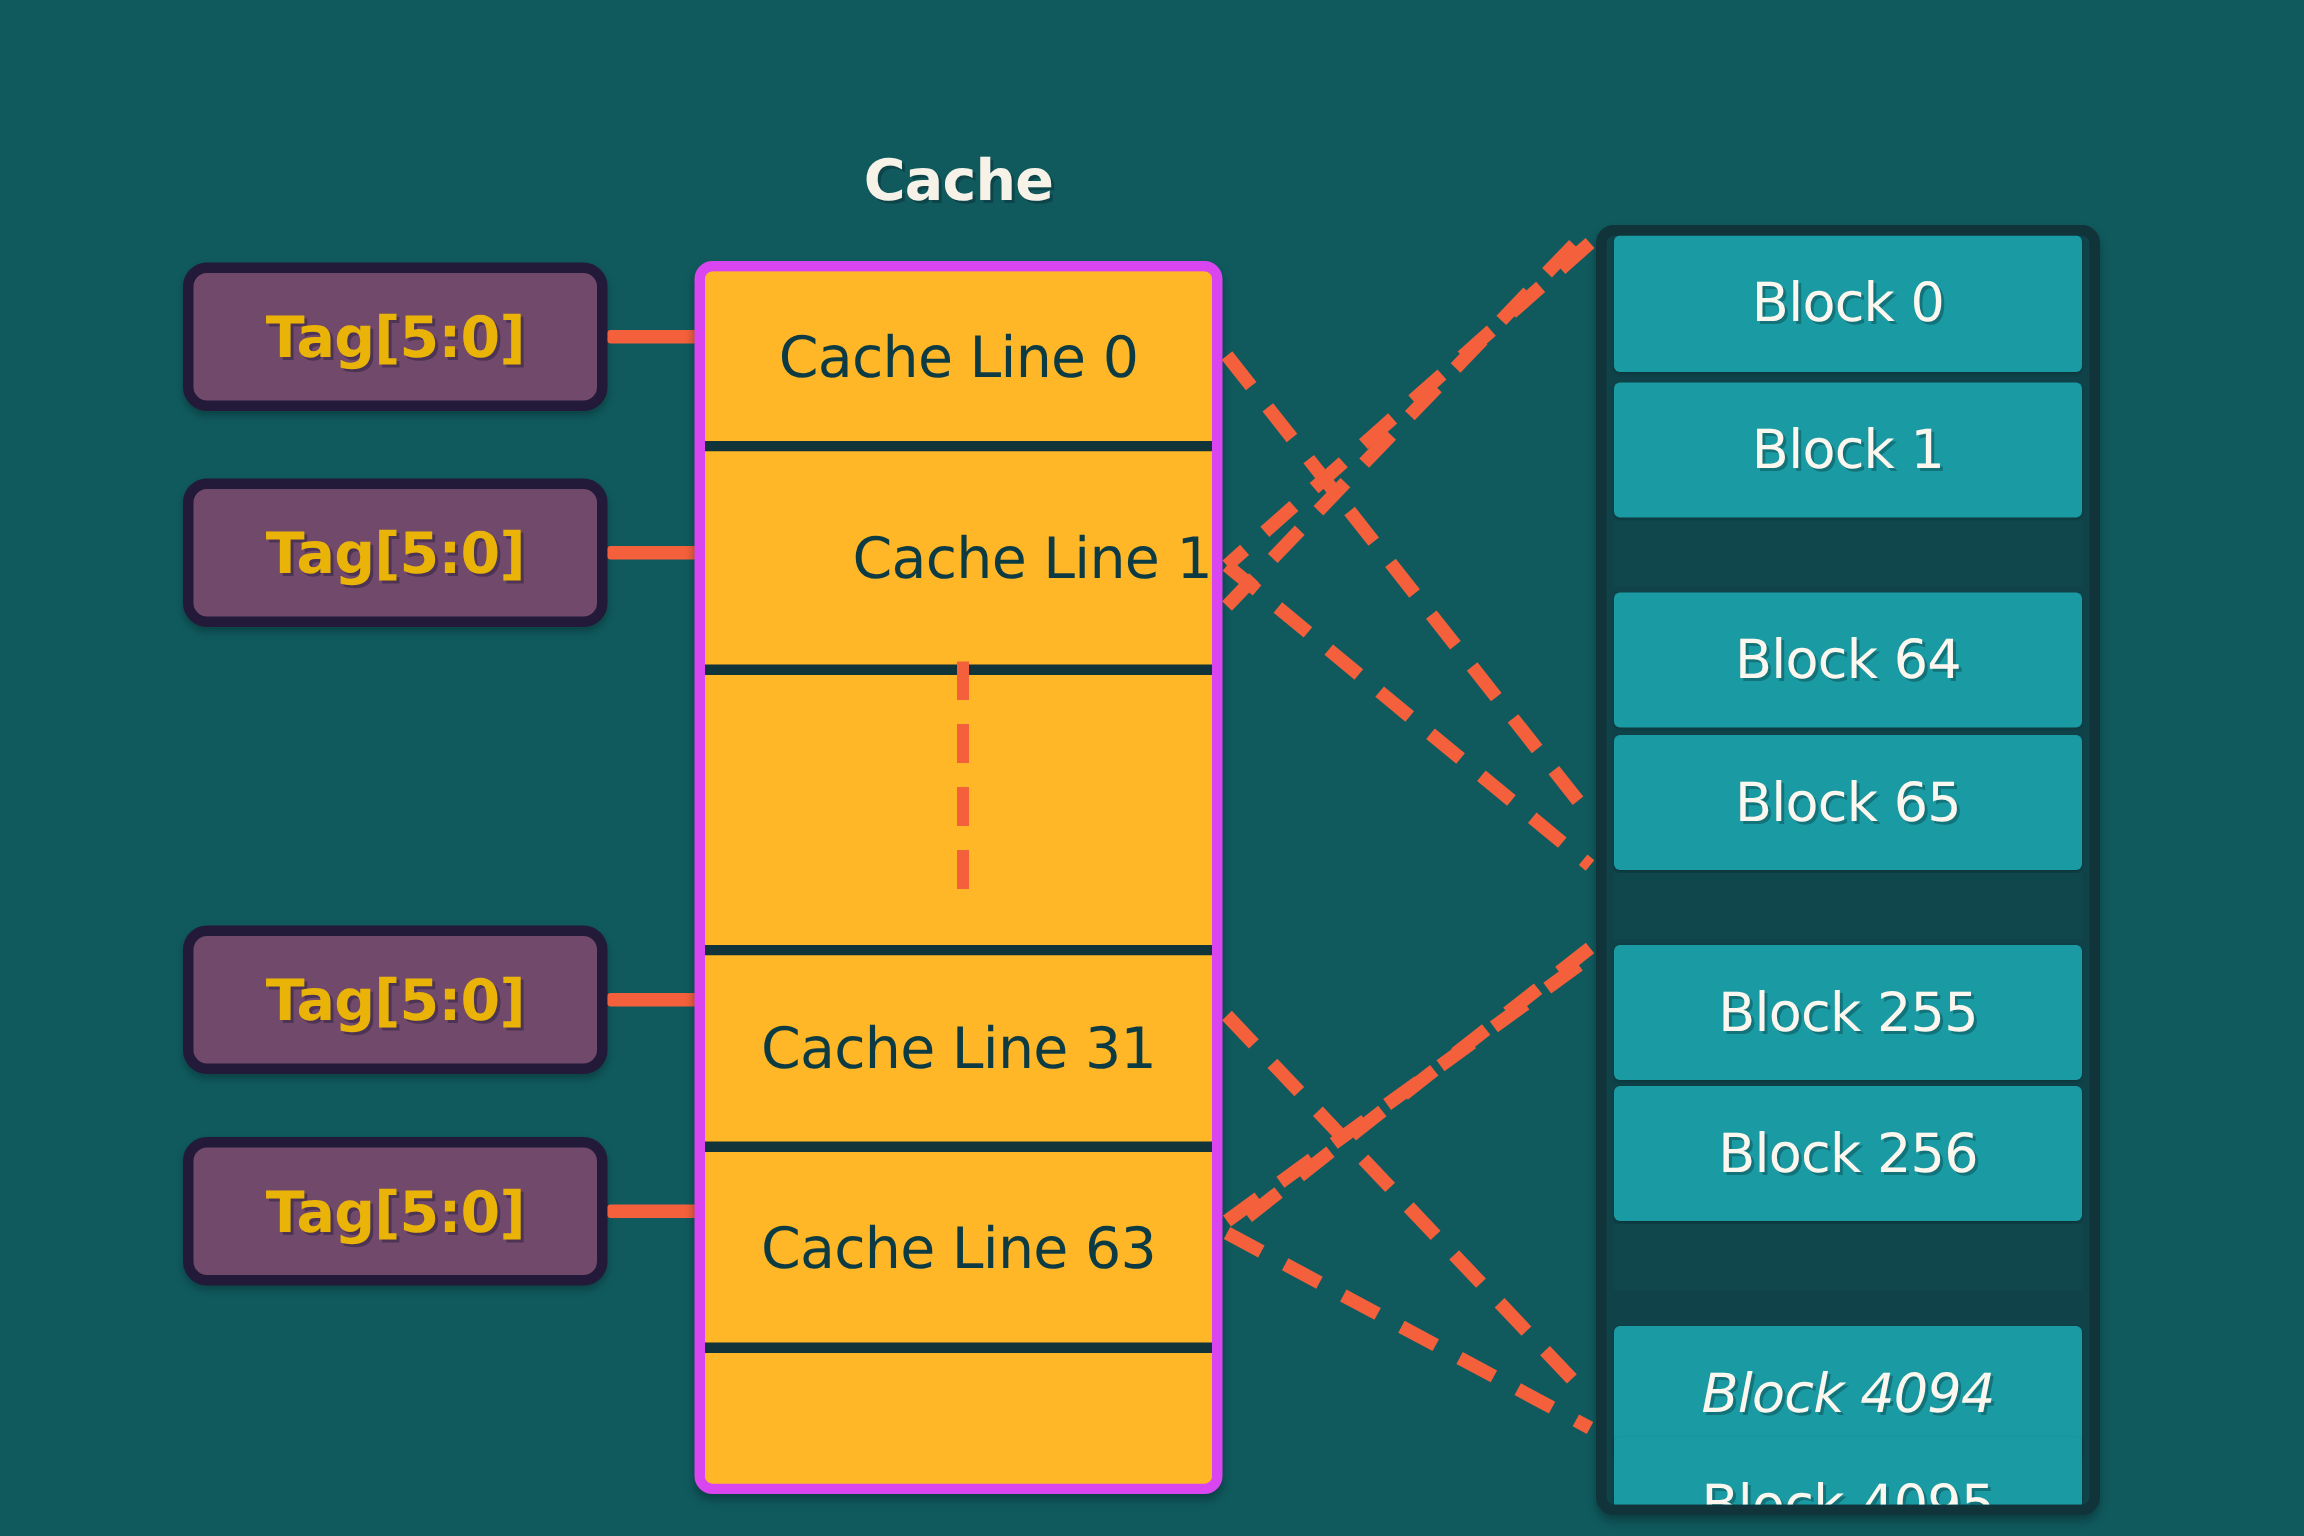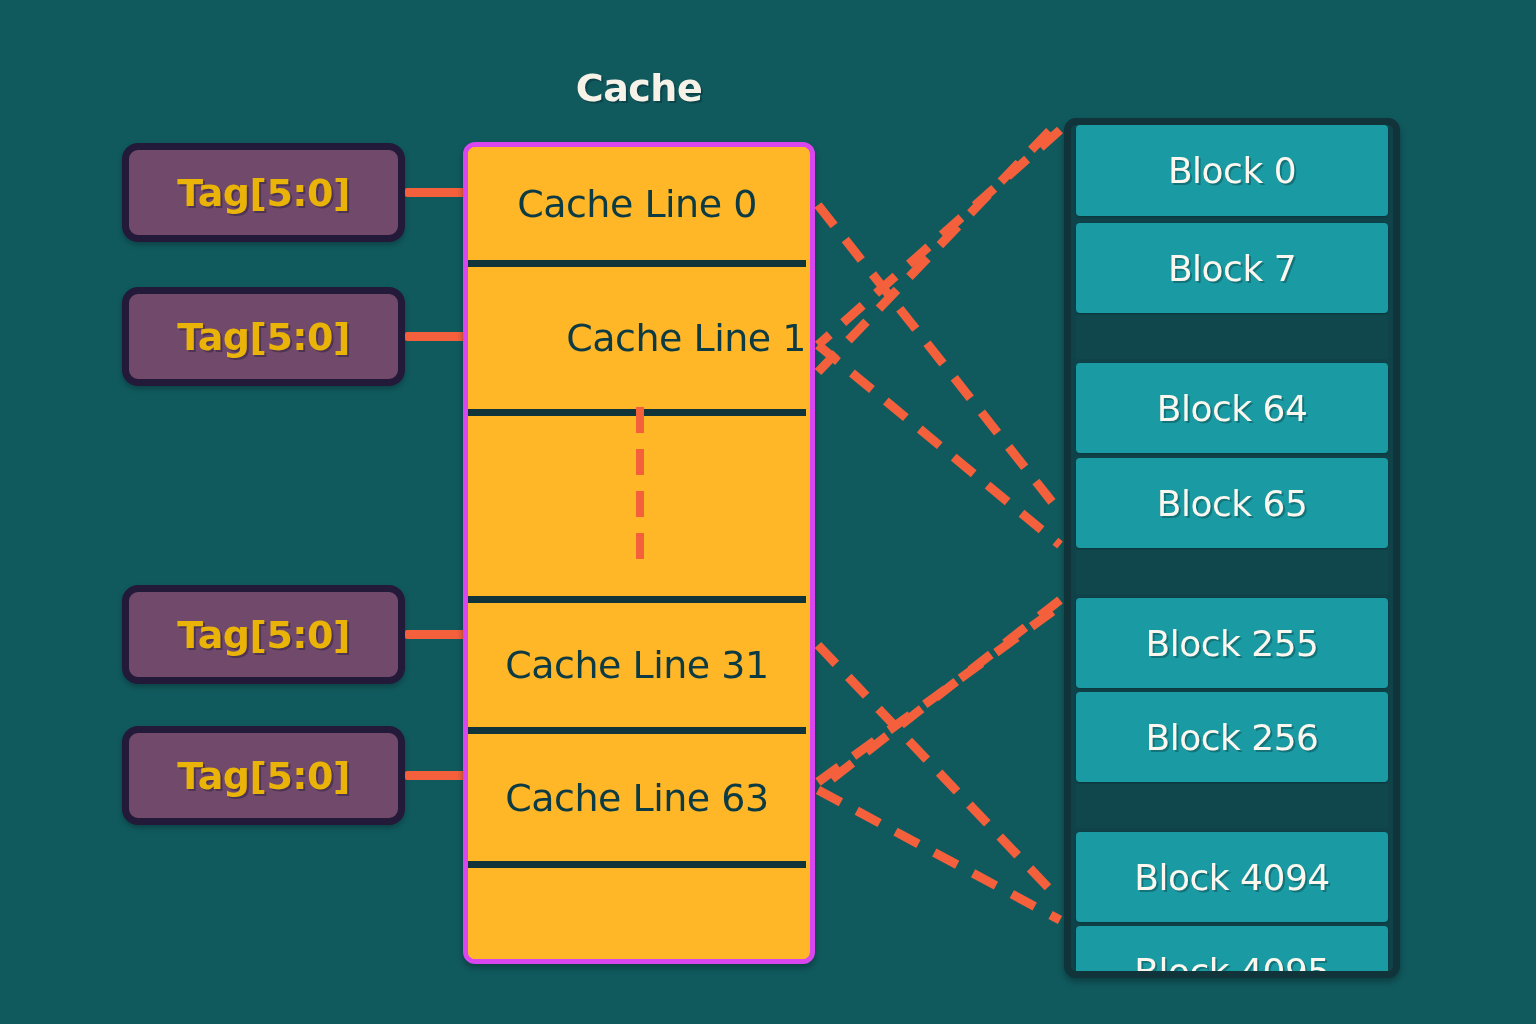--- a/index.html
+++ b/index.html
@@ -12,20 +12,21 @@
     height: 1024px;
     background: #105a5e;
     font-family: "DejaVu Sans", "Liberation Sans", sans-serif;
     overflow: hidden;
     position: relative;
   }
   #stage {
     position: relative;
     width: 1536px;
     height: 736px;
+    margin-top: 32px;
   }
 
   
   .title {
     position: absolute;
     font-weight: bold;
     color: #f7f2e7;
     text-shadow: 2px 2px 0 rgba(10,30,35,0.35);
     letter-spacing: -0.5px;
     white-space: nowrap;
@@ -79,21 +80,21 @@
 
   
   #cache-box {
     position: absolute;
     left: 463px;
     top: 142px;
     width: 352px;
     height: 822px;
     box-sizing: border-box;
     background: #ffb627;
-    border: 5px solid #d946ef;
+    border: 7px solid #d946ef;
     border-radius: 12px;
     overflow: hidden;
     box-shadow: 0 4px 6px rgba(8,25,30,0.4);
   }
   .cache-row {
     position: absolute;
     left: 0;
     width: 338px;
     background: #ffb627;
     display: flex;
@@ -236,38 +237,38 @@
       </div>
     <div id="vertical-ellipsis"></div>
   </div>
 
   <div id="memory-box">
     <div id="memory-items">
         <div class="mem-block" style="top: 0px; height: 91px;">
           <span class="mem-label">Block 0</span>
         </div>
         <div class="mem-block" style="top: 98px; height: 90px;">
-          <span class="mem-label">Block 7</span>
+          <span class="mem-label">Block 1</span>
         </div>
         <div class="mem-gap" style="top: 190px; height: 44px;"></div>
         <div class="mem-block" style="top: 238px; height: 90px;">
           <span class="mem-label">Block 64</span>
         </div>
         <div class="mem-block" style="top: 333px; height: 90px;">
           <span class="mem-label">Block 65</span>
         </div>
         <div class="mem-gap" style="top: 425px; height: 44px;"></div>
         <div class="mem-block" style="top: 473px; height: 90px;">
           <span class="mem-label">Block 255</span>
         </div>
         <div class="mem-block" style="top: 567px; height: 90px;">
           <span class="mem-label">Block 256</span>
         </div>
         <div class="mem-gap" style="top: 659px; height: 44px;"></div>
-        <div class="mem-block" style="top: 707px; height: 90px;">
+        <div class="mem-block" style="top: 727px; height: 90px; font-style: italic;">
           <span class="mem-label">Block 4094</span>
         </div>
         <div class="mem-block" style="top: 801px; height: 90px;">
           <span class="mem-label">Block 4095</span>
         </div>
       </div>
   </div>
 
   <svg id="connectors" viewBox="0 0 1536 1024" xmlns="http://www.w3.org/2000/svg">
       <path d="M 818,205 L 1060,512" class="conn"></path>

